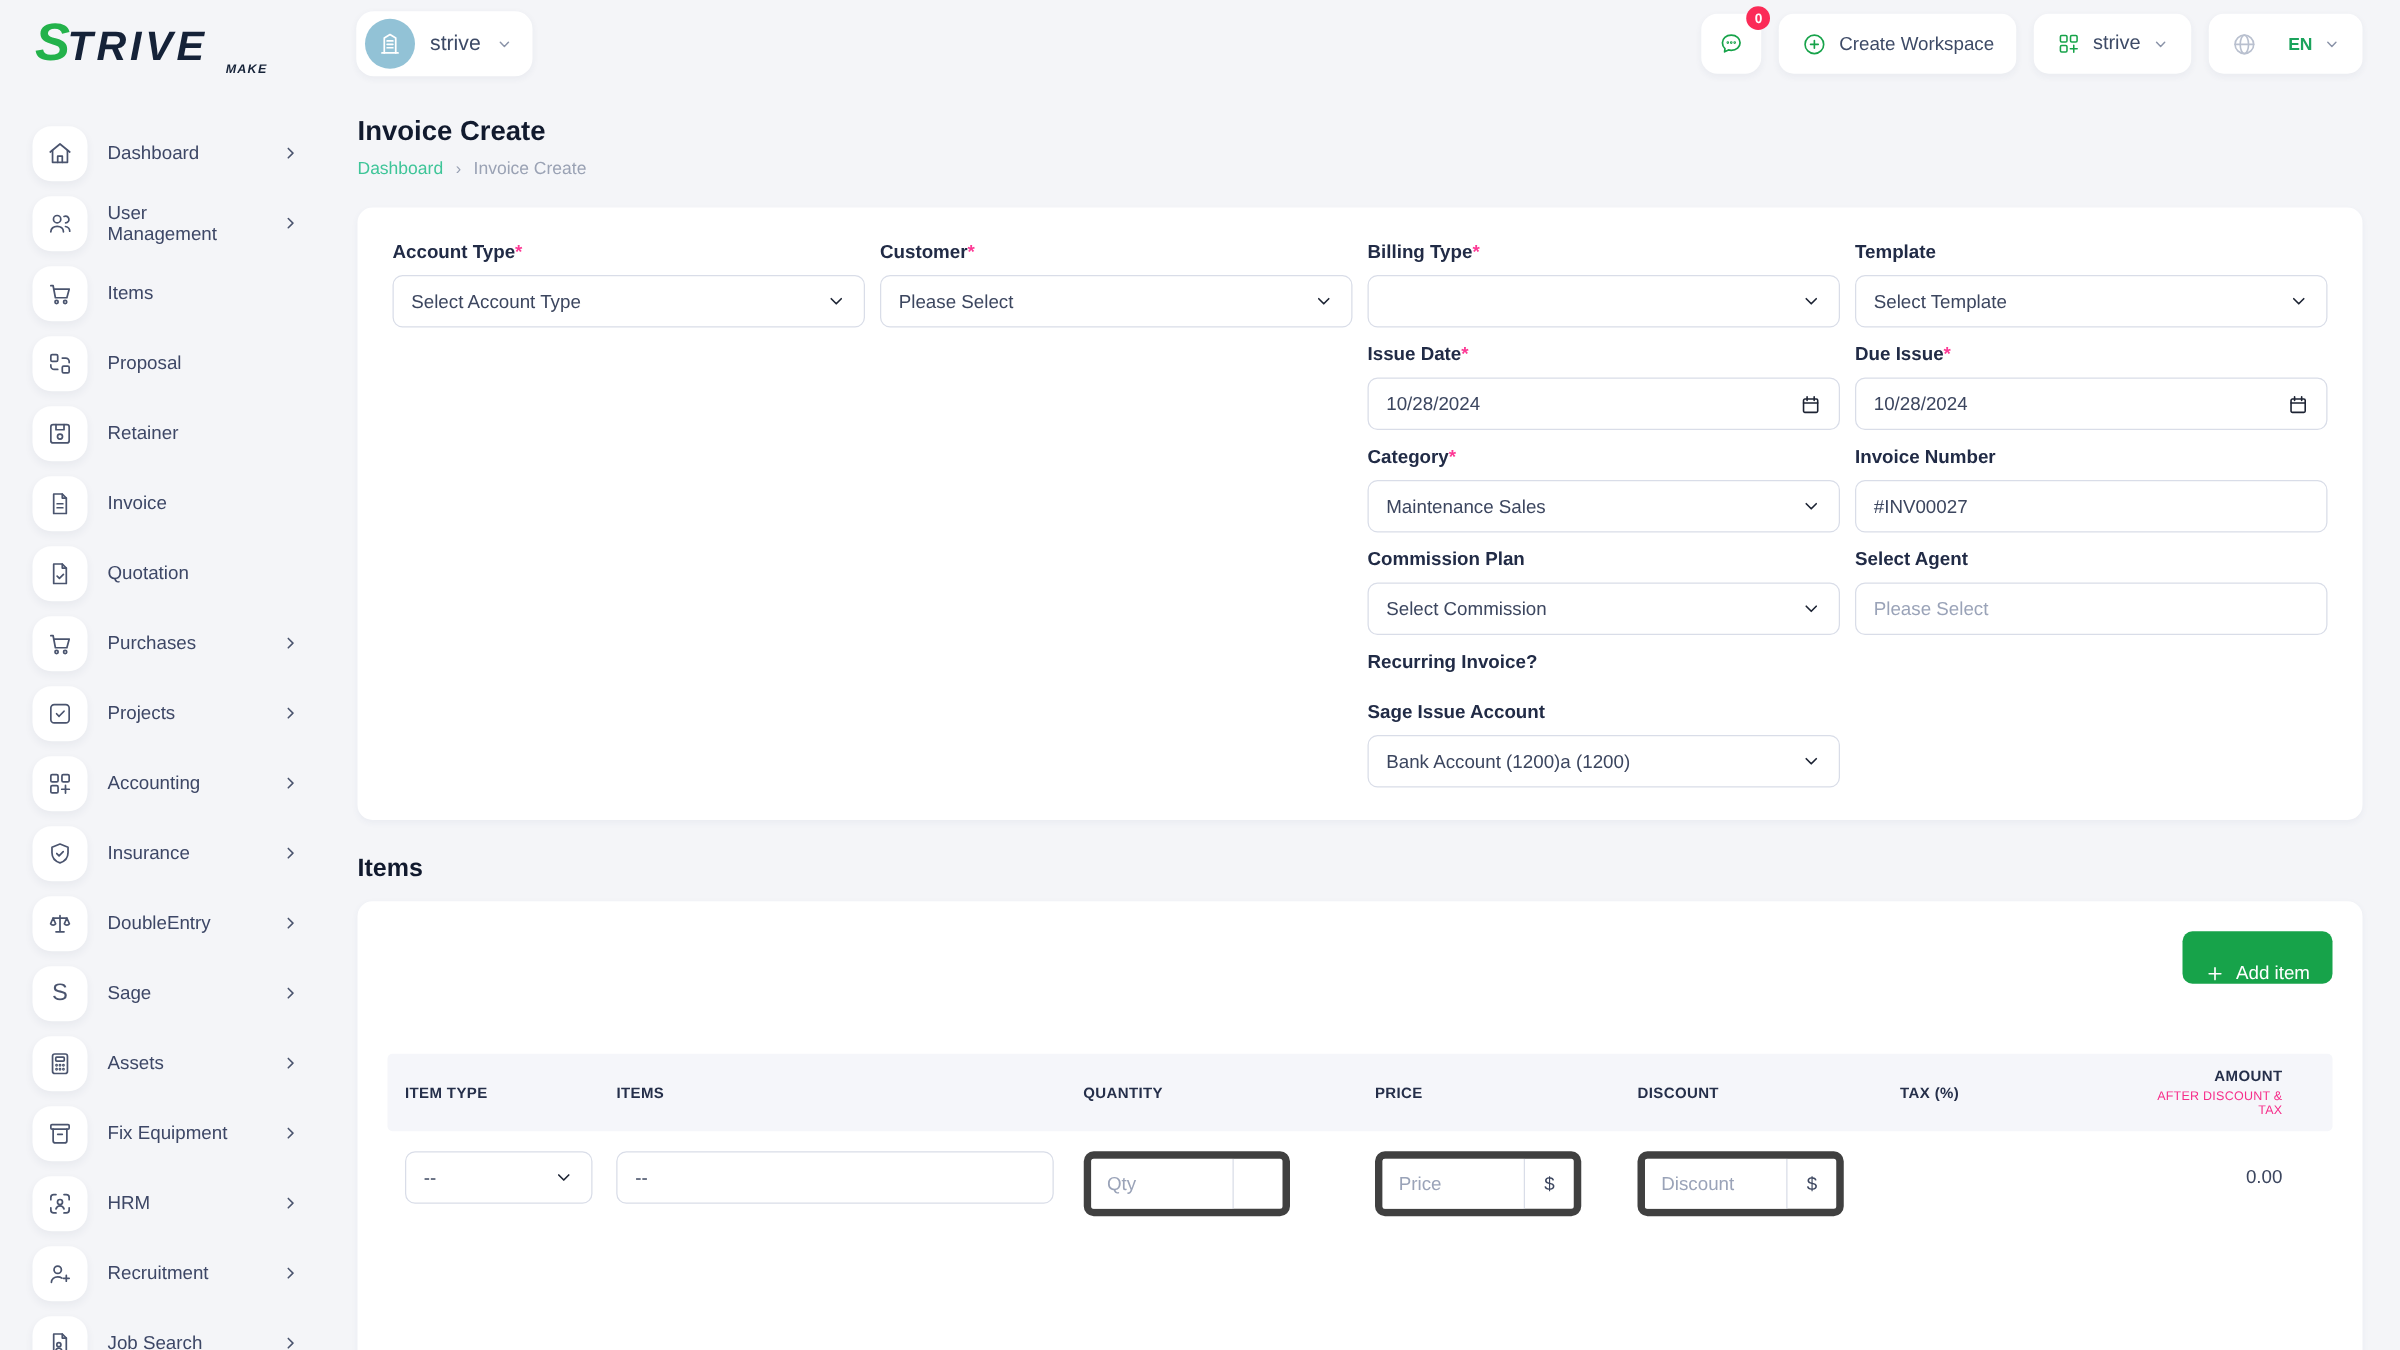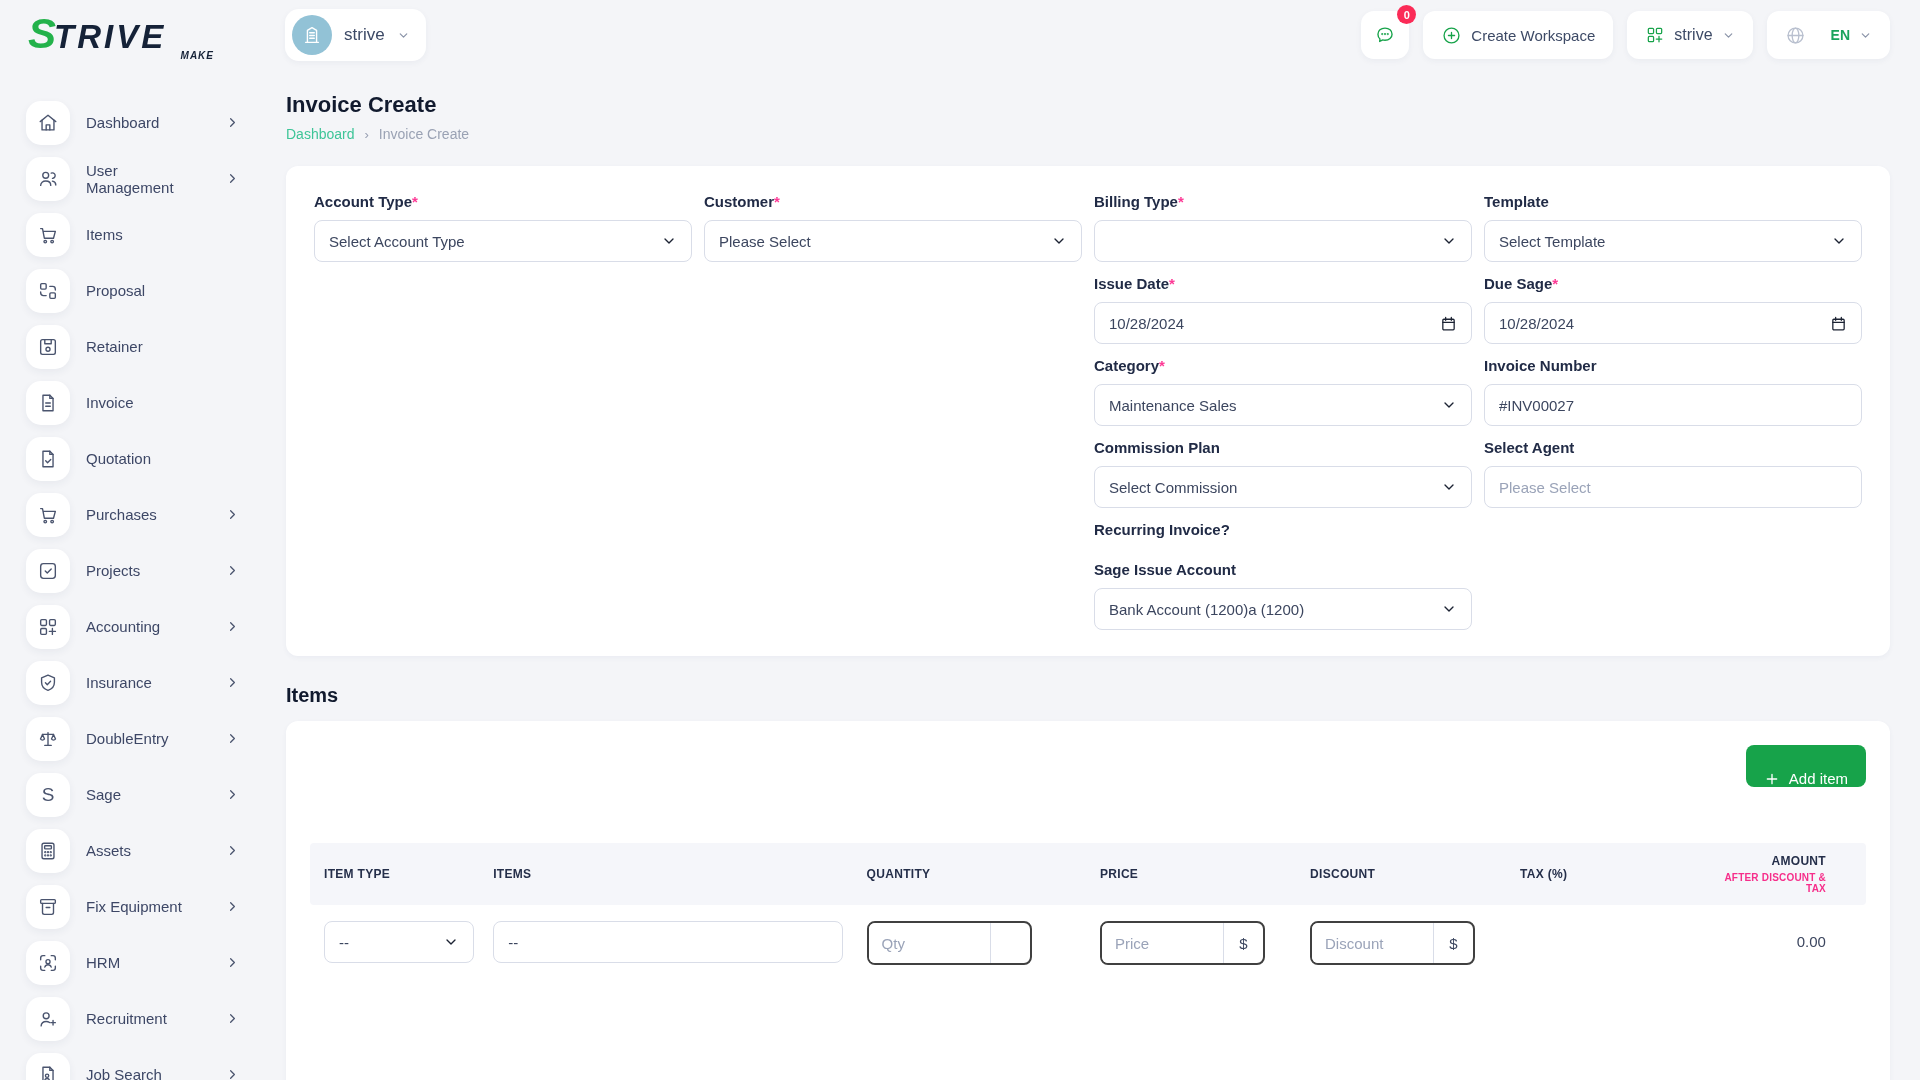--- a/index.html
+++ b/index.html
@@ -68,23 +68,23 @@
   .add-btn { background:#17a34a; color:#fff; border:none; border-radius:8px; height:42px; padding:0 18px; font-size:15px; font-family:inherit; display:flex; align-items:flex-end; gap:9px; cursor:pointer; }
   .plus-glyph { width:16px; height:16px; stroke:#fff; fill:none; stroke-width:2; stroke-linecap:round; }
 
   .itable { margin-top:56px; }
   .thead { display:flex; align-items:center; background:#f5f6fa; height:62px; border-radius:4px; }
   .th { font-size:12px; font-weight:bold; text-transform:uppercase; color:#252f4a; letter-spacing:.3px; padding:0 12px; }
   .tbody-row { display:flex; margin-top:16px; }
   .td { padding:0 12px; }
   .c1 { width:11%; padding-left:14px; } .c2 { width:24%; } .c3 { width:15%; } .c4 { width:13.5%; } .c5 { width:13.5%; } .c6 { width:12%; } .c7 { width:11%; text-align:right; padding-right:40px; }
   .th.c7 { display:flex; flex-direction:column; align-items:flex-end; justify-content:center; gap:4px; }
-  .amount-note { font-size:10px; font-weight:bold; color:#f62e8a; letter-spacing:.2px; text-transform:uppercase; }
+  .amount-note { font-size:10px; font-weight:normal; color:#f62e8a; letter-spacing:.2px; text-transform:uppercase; }
   .row-select { width:150px; }
-  .igroup { display:flex; width:165px; border:2px solid #404040; border-radius:8px; overflow:hidden; background:#fff; }
+  .igroup { display:flex; width:165px; border:6px solid #404040; border-radius:8px; overflow:hidden; background:#fff; }
   .igroup input { border:none; outline:none; min-width:0; flex:1; height:40px; padding:0 13px; font-size:15px; color:#3c465f; font-family:inherit; }
   .igroup input::placeholder { color:#9aa3b8; }
   .iaddon { width:40px; border-left:1px solid #d9dde8; display:flex; align-items:center; justify-content:center; font-size:15px; color:#3c465f; }
   .amount-val { font-size:15px; color:#3c465f; padding-top:12px; }
 </style>
 </head>
 <body>
 
 <div class="header">
   <div class="logo">
@@ -454,21 +454,21 @@
       <div class="control">
         <span class="val">10/28/2024</span>
         <svg class="cal-icon" viewBox="0 0 24 24">
             <rect x="4" y="6" width="16" height="15" rx="1.5"></rect>
             <path d="M4 10.5h16M8 3.5v4M16 3.5v4"></path>
           </svg>
       </div>
     </div>
 
     <div class="field gc4 gr2">
-      <span class="f-label"><span>Due Sage</span><span class="req">*</span></span>
+      <span class="f-label"><span>Due Issue</span><span class="req">*</span></span>
       <div class="control">
         <span class="val">10/28/2024</span>
         <svg class="cal-icon" viewBox="0 0 24 24">
             <rect x="4" y="6" width="16" height="15" rx="1.5"></rect>
             <path d="M4 10.5h16M8 3.5v4M16 3.5v4"></path>
           </svg>
       </div>
     </div>
 
     <div class="field gc3 gr3">

